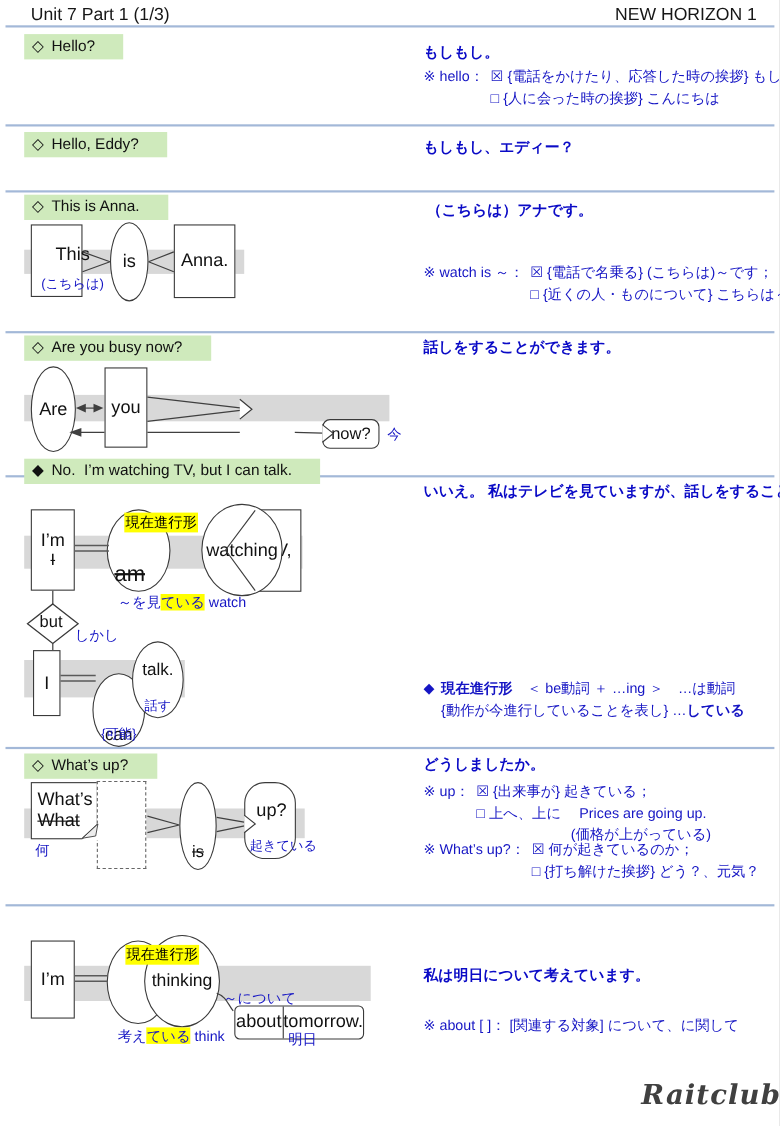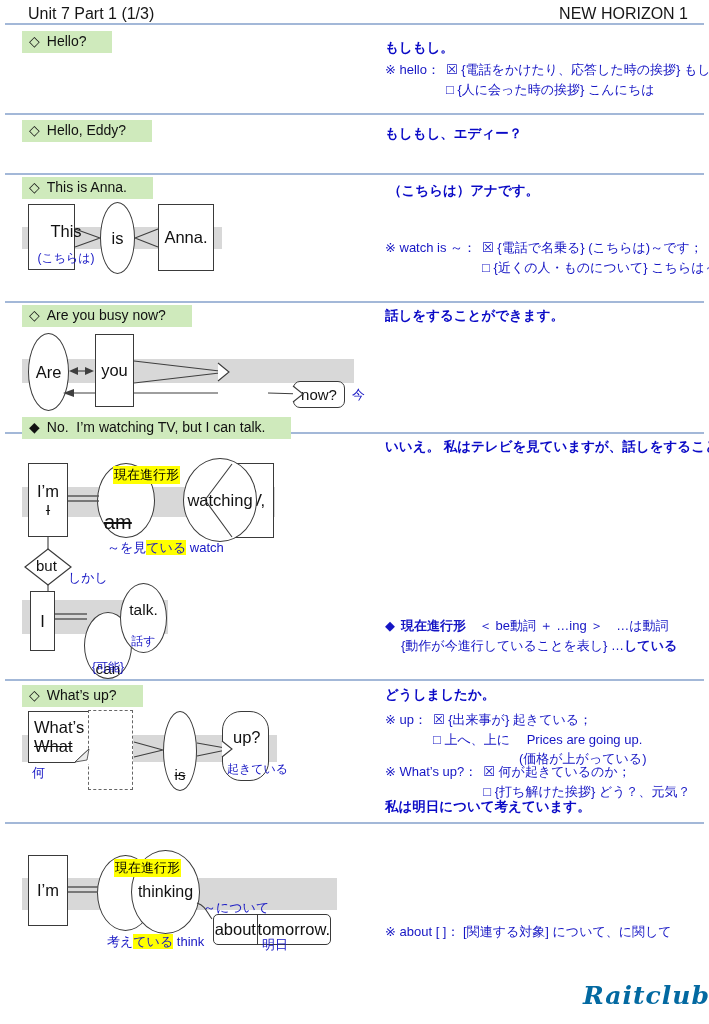--- a/index.html
+++ b/index.html
@@ -19,21 +19,21 @@
   .top4{z-index:4;}
   .dbox{position:absolute;background:#fff;border:1.3px dashed #666;z-index:3;box-sizing:border-box;}
   .dword{color:#111;font-size:16.5px;white-space:pre;}
   .strike{text-decoration:line-through;}
   .jgloss{color:#1515c4;font-size:12px;white-space:nowrap;}
   .bgloss{position:absolute;bottom:2px;}
   .ytag{position:absolute;background:#ffff00;color:#000;font-size:13px;white-space:nowrap;padding:0 1px;z-index:6;}
   .yhl{background:#ffff00;}
   .glossline{position:absolute;color:#1515c4;font-size:13px;white-space:nowrap;z-index:6;}
   .svglayer{position:absolute;left:0;top:0;z-index:5;pointer-events:none;}
-  .logo{position:absolute;font-family:"DejaVu Serif","Liberation Serif",serif;font-style:italic;font-weight:bold;font-size:25px;color:#0369a1;letter-spacing:1px;z-index:2;}
+  .logo{position:absolute;font-family:"DejaVu Serif","Liberation Serif",serif;font-style:italic;font-weight:bold;font-size:25px;color:#404040;letter-spacing:1px;z-index:2;}
 </style>
 </head>
 <body>
 
 <div class="page">
 
   <div class="hdr" style="left:28px;">Unit 7 Part 1 (1/3)</div>
   <div class="hdr" style="right:21px;margin-left:16px;">NEW HORIZON 1</div>
   <div class="hr" style="top:23px;"></div>
 
@@ -155,21 +155,21 @@
   </div>
   <div class="note" style="left:385px;top:762px;">
     <span class="nh">※ What’s up?：</span>
     <span class="nc">
       <span>☒ 何が起きているのか；</span>
       <span>□ {打ち解けた挨拶} どう？、元気？</span>
     </span>
   </div>
 
   <div class="hr" style="top:822px;"></div>
-  <div class="trans" style="left:385px;top:798px;">私は明日について考えています。</div>
+  <div class="trans" style="left:385px;top:878px;">私は明日について考えています。</div>
   <div class="gband" style="left:22px;top:878px;width:315px;height:32px;"></div>
   <div class="box" style="left:28px;top:855px;width:40px;height:71px;">
     <span class="dword">I’m</span>
   </div>
   <div class="box ellipse" style="left:97px;top:855px;width:57px;height:76px;"></div>
   <div class="box ellipse top4" style="left:131px;top:850px;width:69px;height:84px;">
     <span class="dword" style="font-size:16px;">thinking</span>
   </div>
   <span class="ytag" style="left:114px;top:859px;">現在進行形</span>
   <div class="glossline" style="left:107px;top:933px;"><span>考え</span><span class="yhl">ている</span><span> think</span></div>

